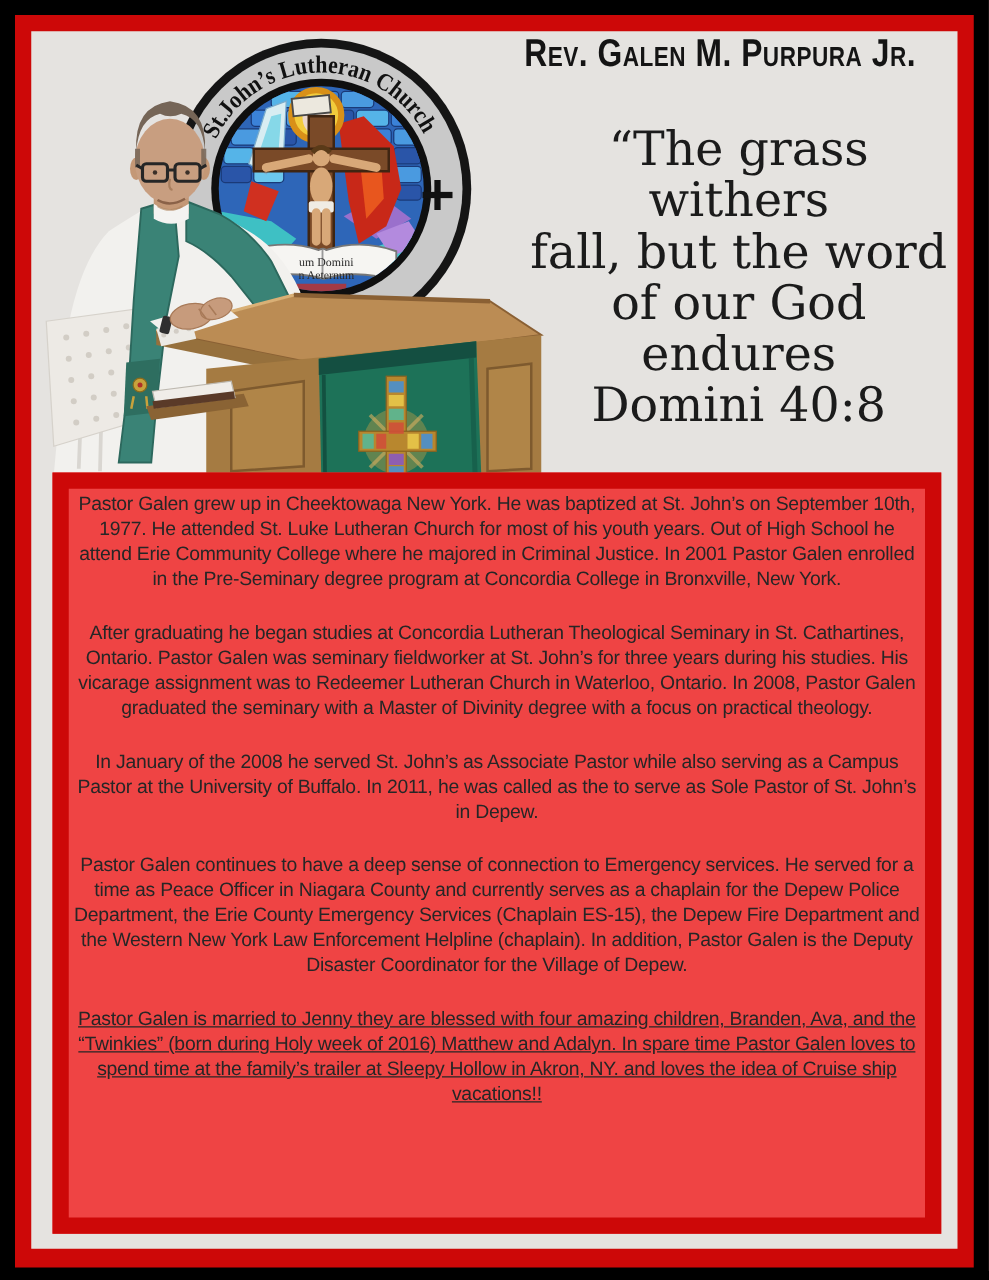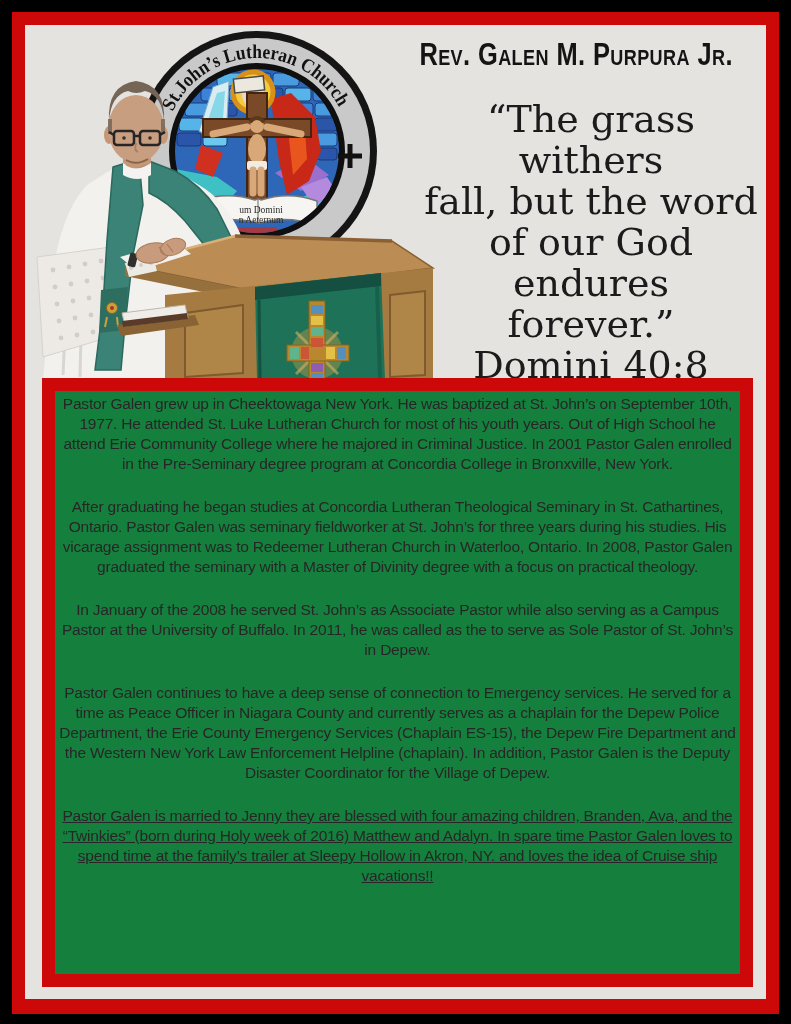--- a/index.html
+++ b/index.html
@@ -5,34 +5,34 @@
   html,body{margin:0;padding:0;background:#222;}
   .page{
     position:relative;width:791px;height:1024px;background:#000;
     overflow:hidden;font-family:"Liberation Sans",sans-serif;
   }
   .red-frame{position:absolute;left:12px;top:12px;right:12px;bottom:10px;background:#cd0808;}
   .content{position:absolute;left:25px;top:25px;width:741px;height:974px;background:#e5e3e0;}
   .hero{position:absolute;left:0;top:0;width:741px;height:355px;}
   .hero svg{position:absolute;left:0;top:0;}
   .poster-title{
-    position:absolute;left:360px;top:12px;width:381px;text-align:right;
+    position:absolute;left:360px;top:0;width:381px;text-align:right;
     font-weight:800;font-size:31px;color:#141414;z-index:5;
   }
   .poster-title .tt{
     display:inline-block;white-space:nowrap;transform:scaleX(.82);transform-origin:center;
     font-variant:small-caps;letter-spacing:.5px;
   }
   .quote{
     position:absolute;left:388px;top:74px;width:356px;text-align:center;z-index:5;
     font-family:"DejaVu Serif",serif;font-size:38px;line-height:41px;color:#1b1b1b;
   }
   .bio-box{
     position:absolute;left:17px;top:353px;width:711px;height:609px;box-sizing:border-box;
-    border:13px solid #cd0808;background:#15803d;padding:3px 4px;z-index:6;
+    border:13px solid #cd0808;background:#ef4444;padding:3px 4px;z-index:6;
     text-align:center;color:#262626;font-size:15.5px;line-height:20px;letter-spacing:-.2px;
   }
   .bio-box p{margin:0 0 23px 0;}
   .bio-box p.gap-extra{margin-top:11px;text-decoration:underline;}
 </style>
 </head>
 <body>
 
 <div class="page">
   <div class="red-frame"></div>
@@ -260,21 +260,20 @@
       </svg>
 
       <div class="poster-title">
         <span class="tt">Rev. Galen M. Purpura Jr.</span>
       </div>
 
       <div class="quote">
         <div>“The grass withers</div>
         <div>fall, but the word</div>
         <div>of our God endures</div>
-        <div>forever.”</div>
         <div>Domini 40:8</div>
       </div>
     </div>
 
     <div class="bio-box">
       <p>Pastor Galen grew up in Cheektowaga New York. He was baptized at St. John’s on September 10th, 1977.  He attended St. Luke Lutheran Church for most of his youth years. Out of High School he attend Erie Community College where he majored in Criminal Justice. In 2001 Pastor Galen enrolled in the Pre-Seminary degree program at Concordia College in Bronxville, New York.</p>
       <p>After graduating he began studies at Concordia Lutheran Theological Seminary in St. Cathartines, Ontario. Pastor Galen was seminary fieldworker at St. John’s for three years during his studies. His vicarage assignment was to Redeemer Lutheran Church in Waterloo, Ontario.  In 2008, Pastor Galen graduated the seminary with a Master of Divinity degree with a focus on practical theology.</p>
       <p>In January of the 2008 he served St. John’s as Associate Pastor while also serving as a Campus Pastor at the University of Buffalo. In 2011, he was called as the to serve as Sole Pastor of St. John’s in Depew.</p>
       <p>Pastor Galen continues to have a deep sense of connection to Emergency services. He served for a time as Peace Officer in Niagara County and currently  serves as a chaplain for the Depew Police Department, the Erie County Emergency Services (Chaplain ES-15), the Depew Fire Department and the Western New York Law Enforcement Helpline (chaplain). In addition, Pastor Galen is the Deputy Disaster Coordinator for the Village of Depew.</p>
       <p class="gap-extra">Pastor Galen is married to Jenny they are blessed with four amazing children, Branden, Ava, and the “Twinkies” (born during Holy week of 2016) Matthew and Adalyn. In spare time Pastor Galen loves to spend time at the family’s trailer at Sleepy Hollow in Akron, NY. and loves the idea of Cruise ship vacations!!</p>

